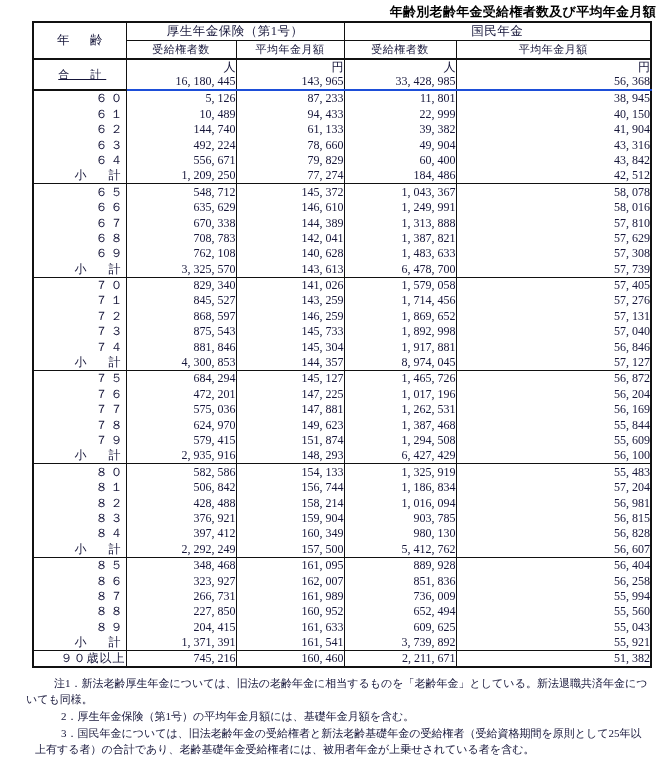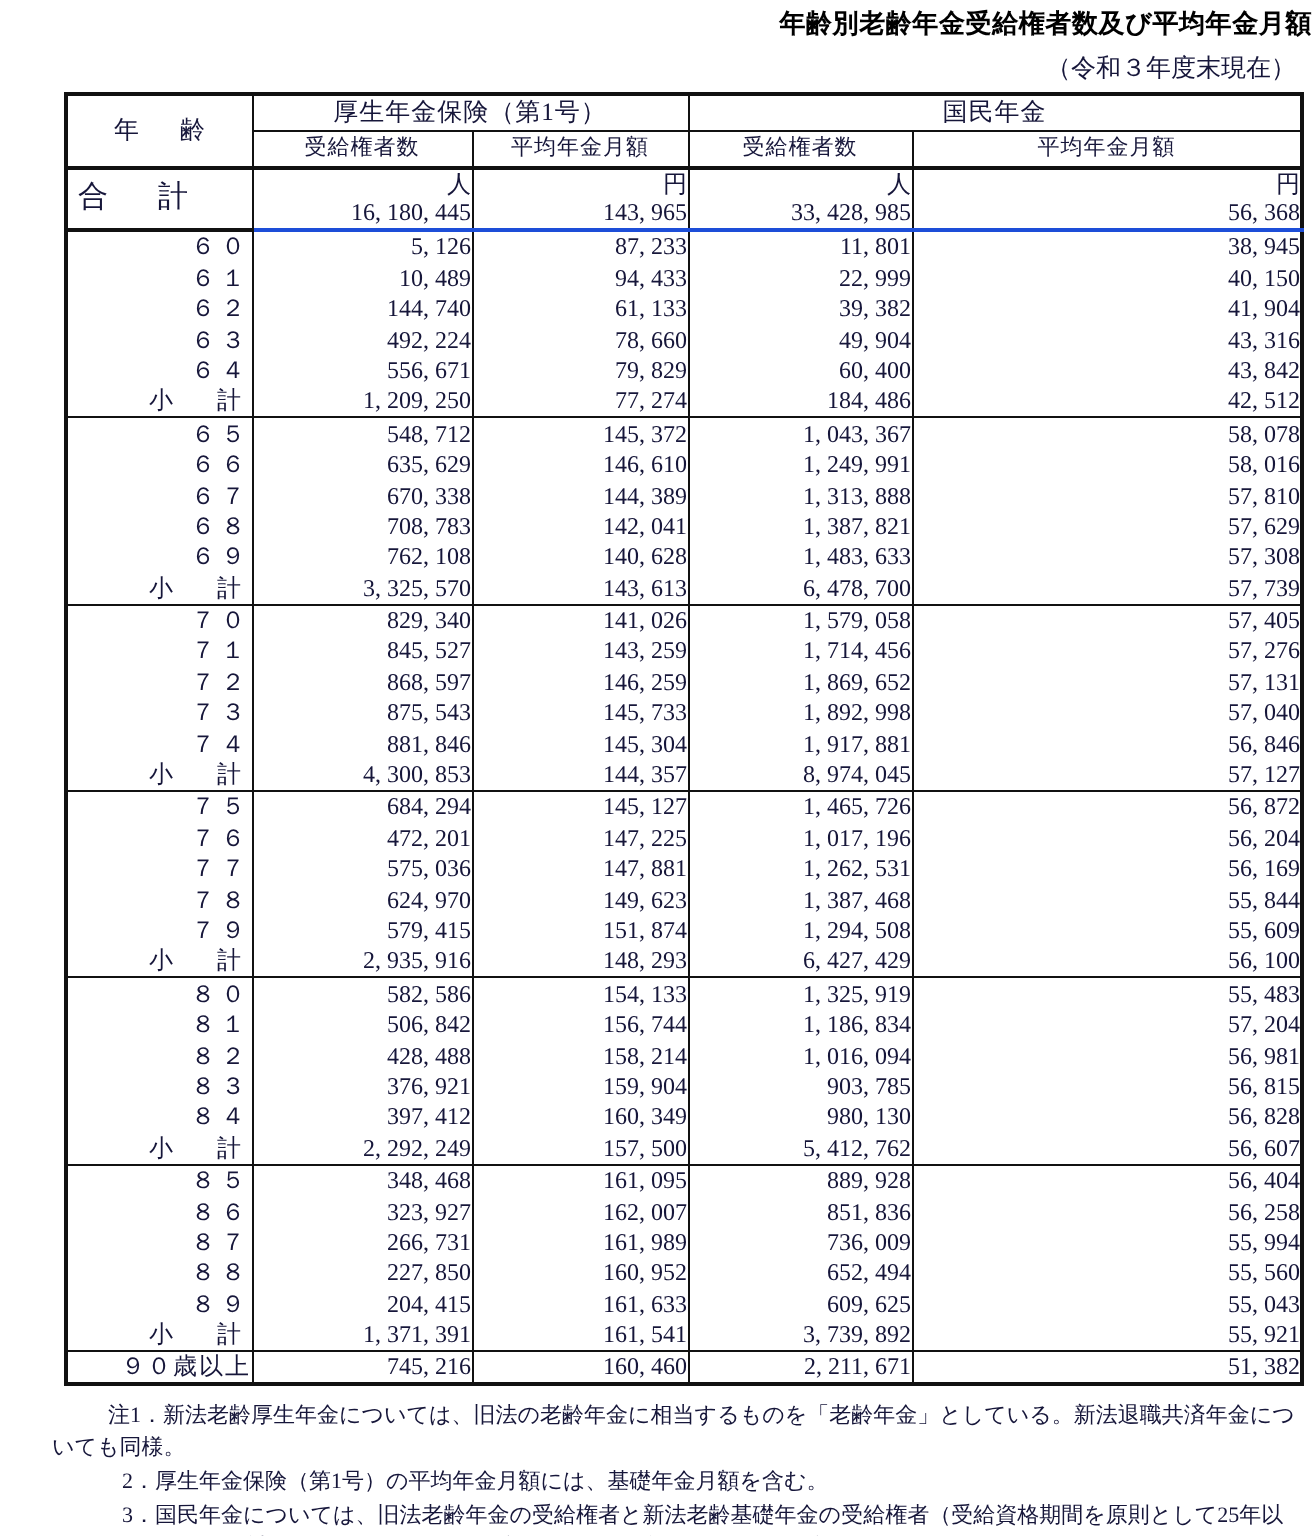--- a/index.html
+++ b/index.html
@@ -102,23 +102,25 @@
   }
 
   
   td.unit {
     text-align: right;
     padding-right: 5px;
     font-size: 12px;
     height: 14px;
   }
   td.age-total {
+    text-align: center;
     letter-spacing: 5px;
     text-indent: 5px;
-    font-size: 15px;
+    font-size: 11px;
+    text-decoration: underline;
   }
 
   
   td.age {
     text-align: right;
     font-size: 12px;
     letter-spacing: 3px;
     text-indent: 3px;
     height: 15.4px;
   }
@@ -163,21 +165,20 @@
   .note-wrap { padding-left: 28px; text-indent: -28px; }
   .note.indent2 .note-wrap { padding-left: 26px; text-indent: -26px; }
 </style>
 </head>
 <body>
 
 <div class="page">
 
   <div class="doc-title">年齢別老齢年金受給権者数及び平均年金月額</div>
 
-  <div class="date-line">（令和３年度末現在）</div>
 
   <div class="table-wrap">
     <table class="stat">
       <colgroup>
         <col class="c-age">
           <col class="c-num1">
           <col class="c-amt1">
           <col class="c-num2">
           <col class="c-amt2">
       </colgroup>

